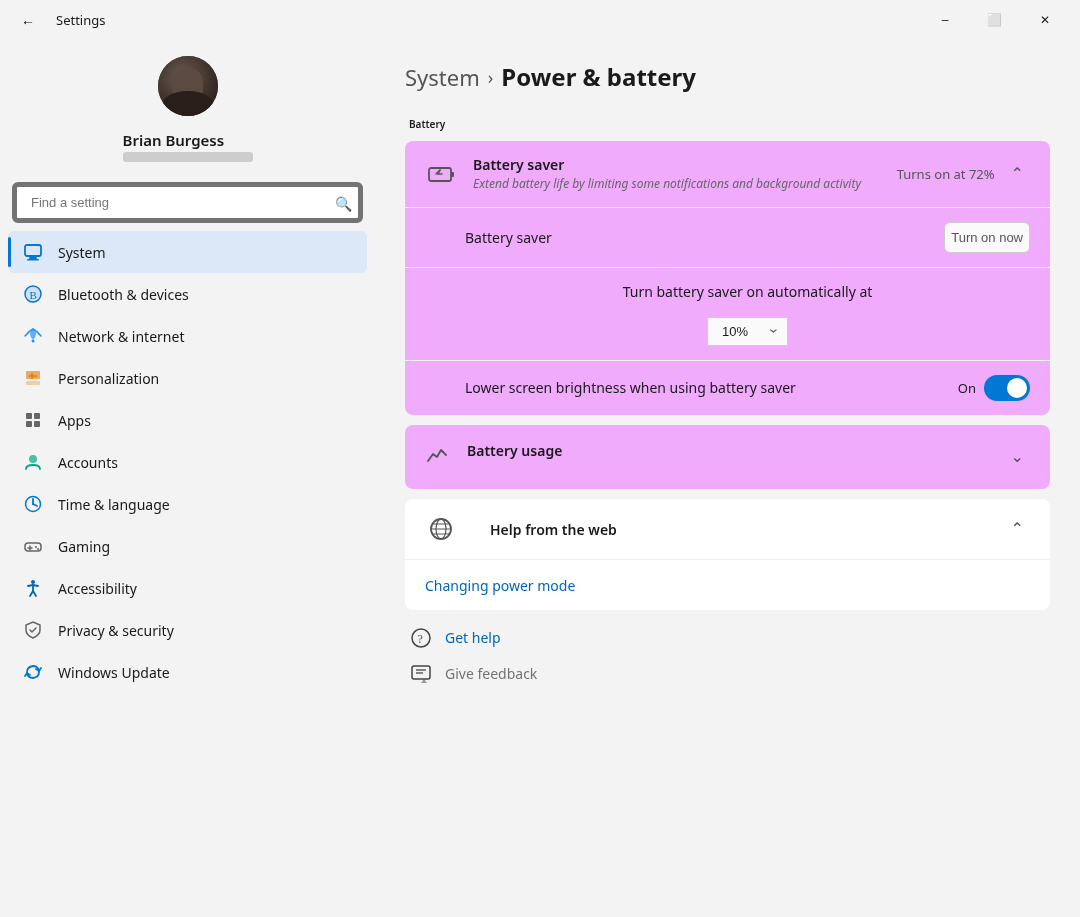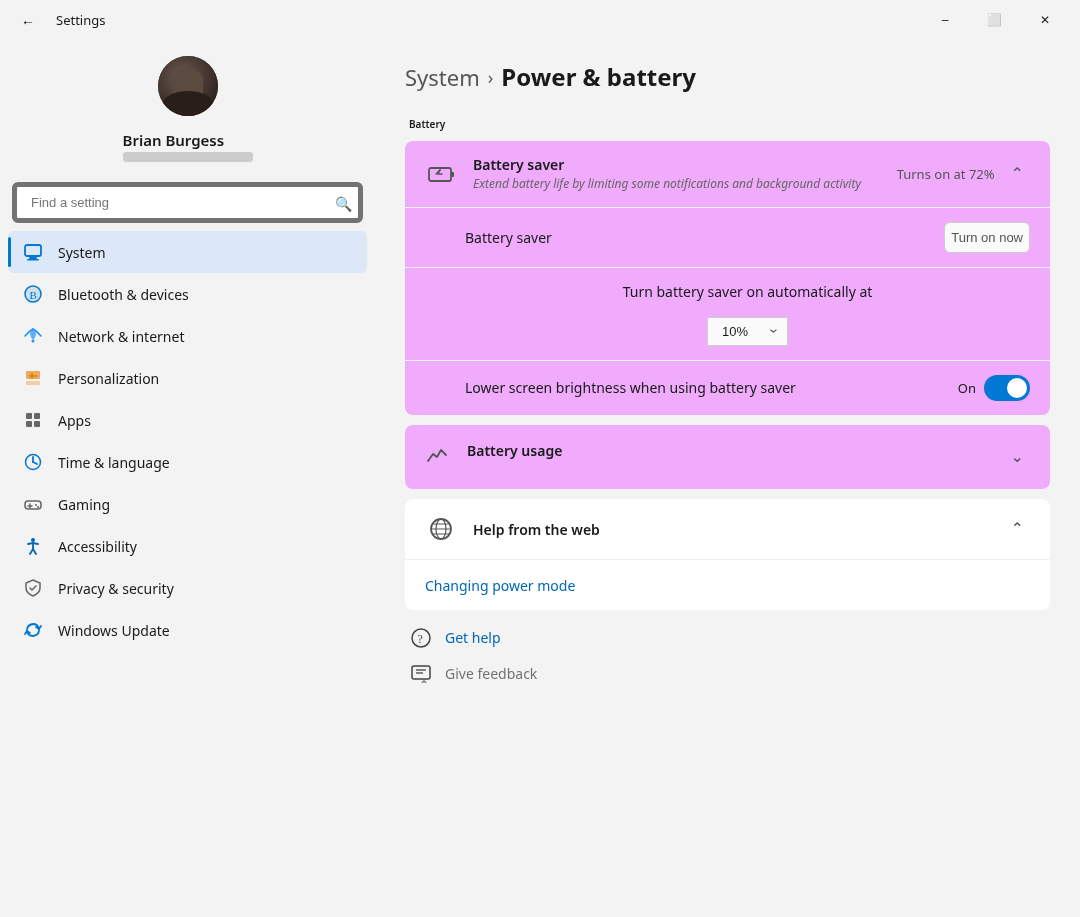--- a/index.html
+++ b/index.html
@@ -367,21 +367,21 @@
     .help-card {
       background: white;
       border-radius: 8px;
       margin-bottom: 10px;
       overflow: hidden;
     }
     .help-header {
       display: flex;
       align-items: center;
       padding: 14px 20px;
-      gap: 16px;
+      gap: 33px;
       border-bottom: 1px solid #f0f0f0;
     }
     .help-link-row {
       padding: 14px 20px;
     }
     .help-link {
       color: #0067b8;
       font-size: 14px;
       text-decoration: none;
       cursor: pointer;
@@ -502,20 +502,29 @@
           <svg width="20" height="20" viewBox="0 0 20 20" fill="none">
               <rect x="3" y="3" width="6" height="6" rx="1" fill="#666"></rect>
               <rect x="11" y="3" width="6" height="6" rx="1" fill="#666"></rect>
               <rect x="3" y="11" width="6" height="6" rx="1" fill="#666"></rect>
               <rect x="11" y="11" width="6" height="6" rx="1" fill="#666"></rect>
             </svg>
         </span>
         <span>Apps</span>
       </div>
 
+      <div class="nav-item">
+        <span class="nav-icon icon-accounts">
+          <svg width="20" height="20" viewBox="0 0 20 20" fill="none">
+              <circle cx="10" cy="7" r="4" fill="#00a884" opacity="0.7"></circle>
+              <path d="M3 17 Q3 13 10 13 Q17 13 17 17" stroke="#00a884" stroke-width="1.8" fill="none" stroke-linecap="round"></path>
+            </svg>
+        </span>
+        <span>Accounts</span>
+      </div>
 
       <div class="nav-item">
         <span class="nav-icon icon-time">
           <svg width="20" height="20" viewBox="0 0 20 20" fill="none">
               <circle cx="10" cy="10" r="7.5" stroke="#0078d4" stroke-width="1.5" fill="none"></circle>
               <line x1="10" y1="5" x2="10" y2="10" stroke="#0078d4" stroke-width="1.8" stroke-linecap="round"></line>
               <line x1="10" y1="10" x2="14" y2="12" stroke="#0078d4" stroke-width="1.8" stroke-linecap="round"></line>
             </svg>
         </span>
         <span>Time &amp; language</span>

